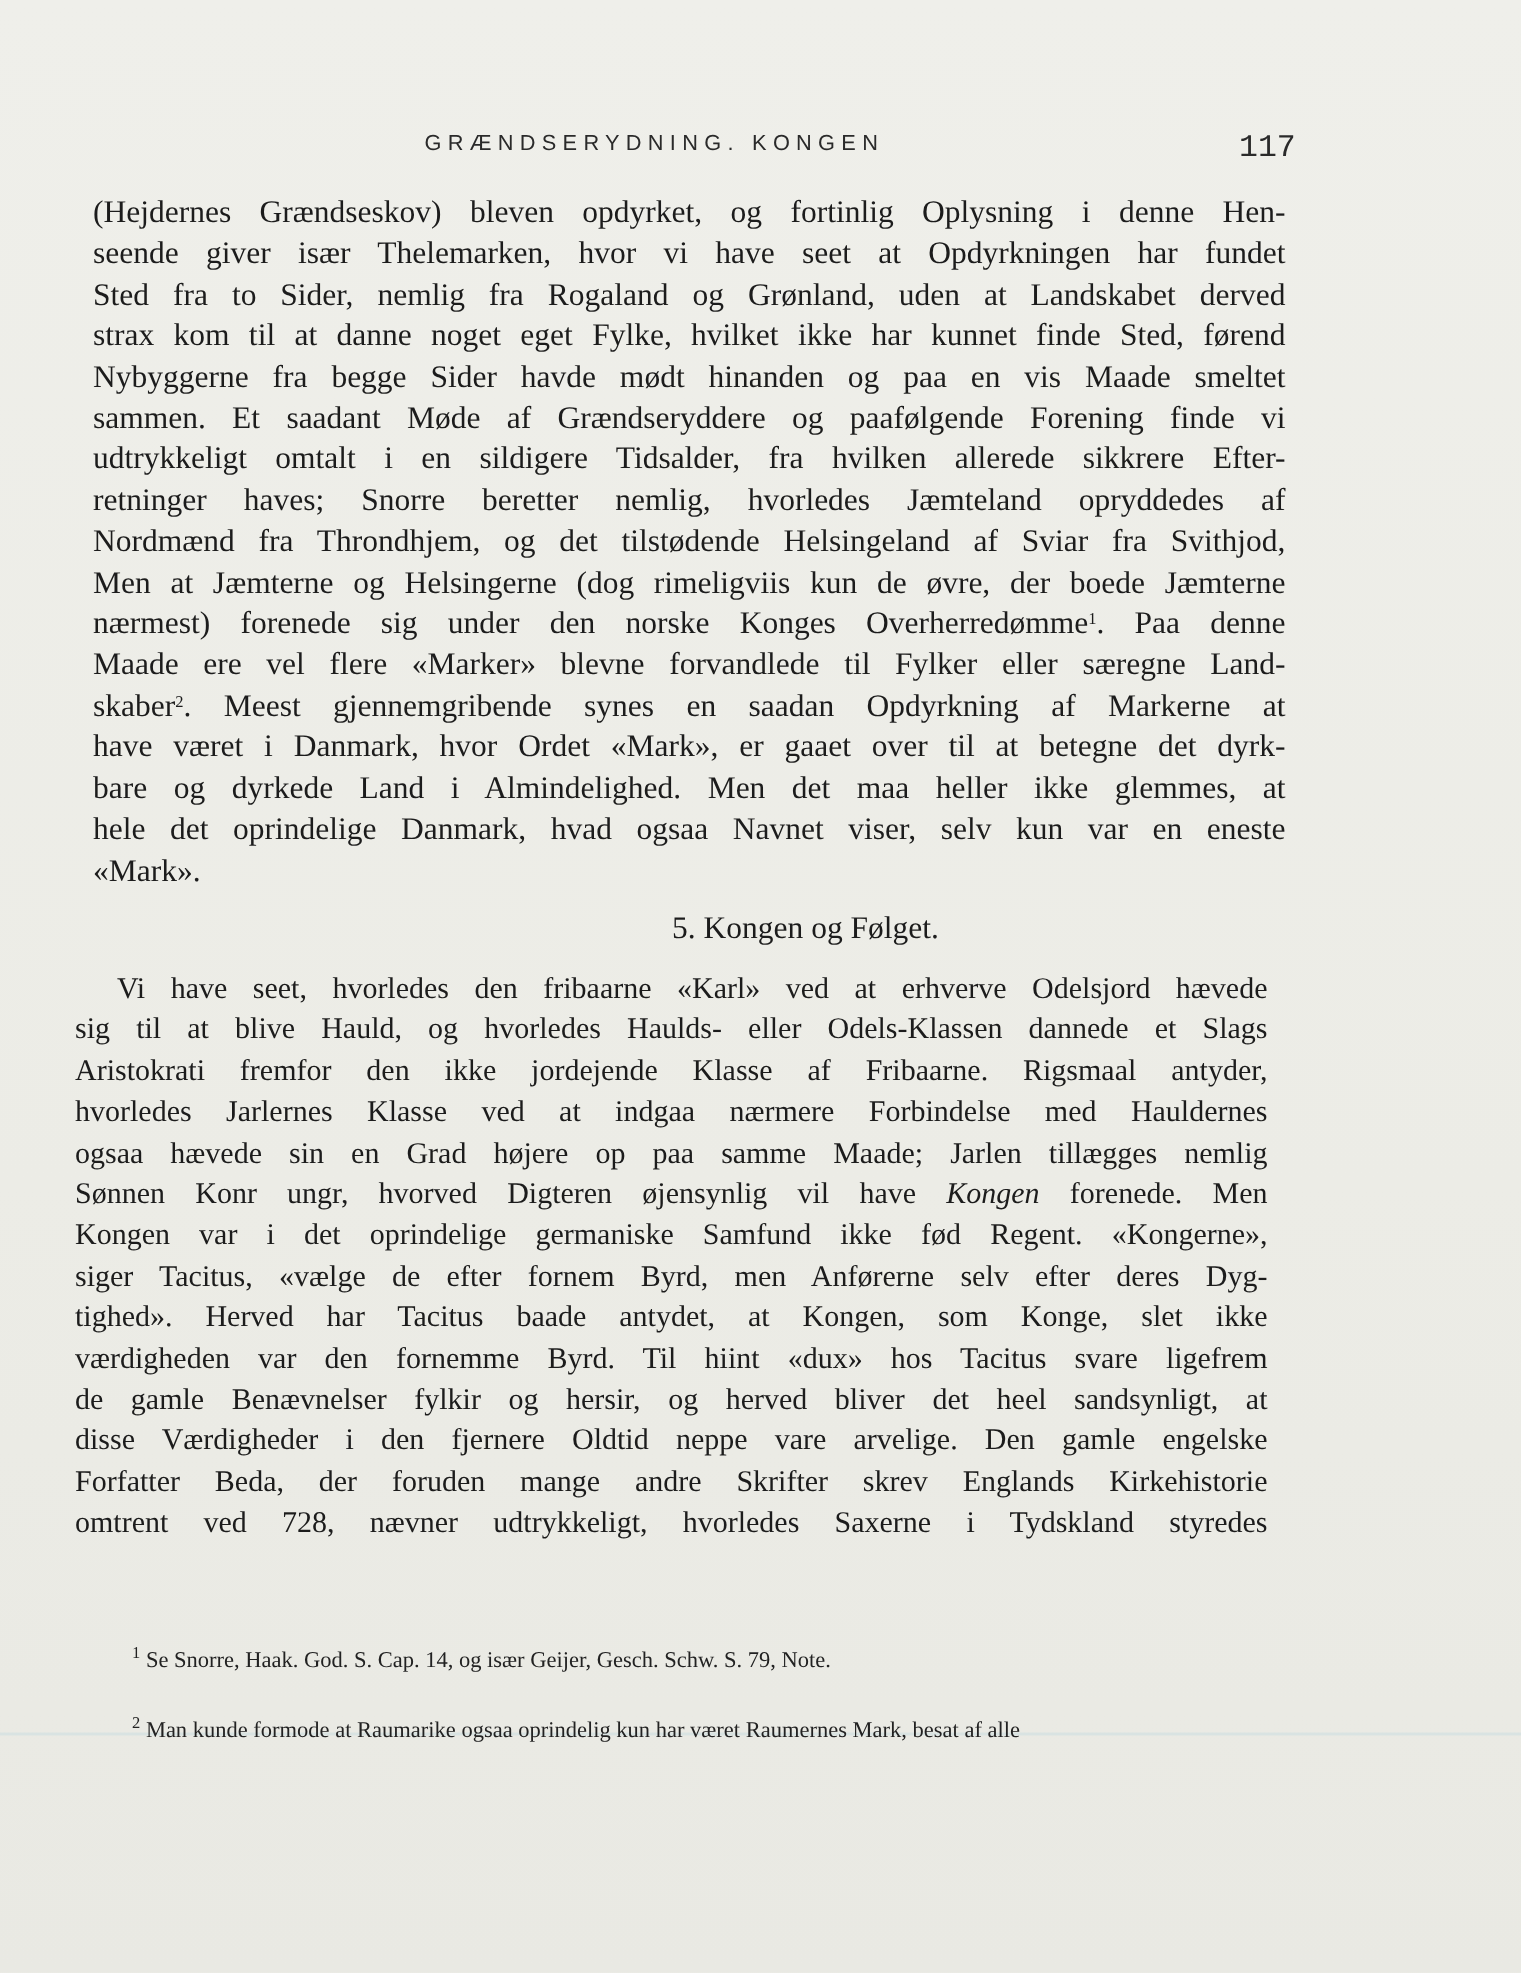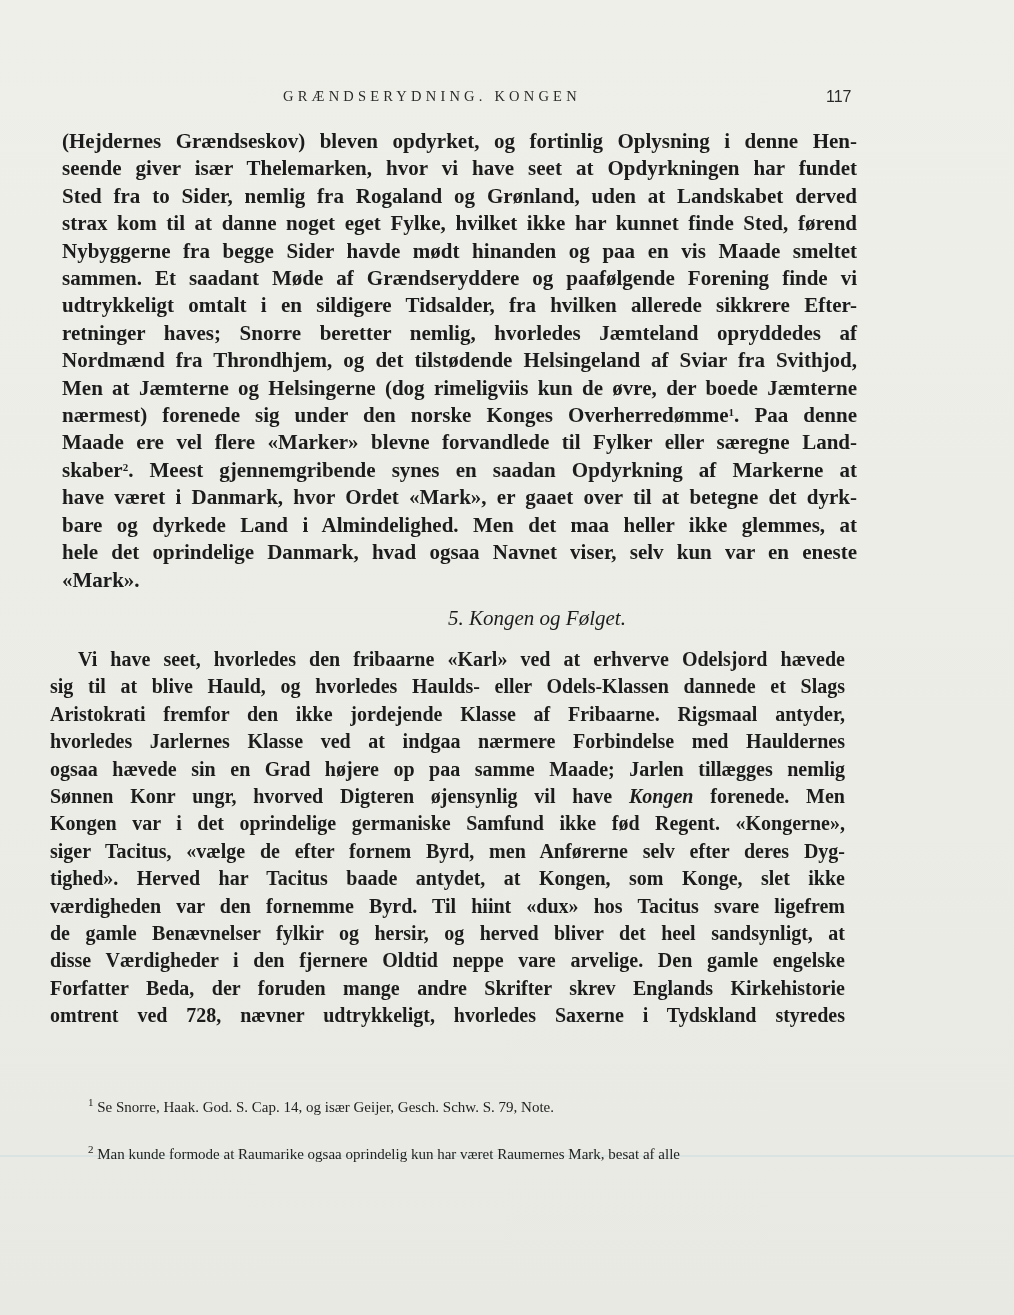--- a/index.html
+++ b/index.html
@@ -14,42 +14,42 @@
     .page {
       position: absolute; left: 0; top: 0; width: 1014px; height: 1315px;
       background: linear-gradient(180deg, #efefea 0%, #ececE6 60%, #e9e9e3 100%);
     }
     .fold-line {
       position: absolute; left: 0; top: 1155px; width: 1014px; height: 2px;
       background: #d9e3e2;
     }
     .running-head {
       position: absolute; top: 88px; left: 283px;
-      font-family: Liberation Serif, serif;
+      font-family: Liberation Sans, sans-serif;
       font-size: 14.5px; letter-spacing: 4.2px;
       color: #2a2a2a;
     }
     .page-number {
       position: absolute; top: 88px; left: 826px;
-      font-family: Liberation Sans, sans-serif;
-      font-size: 16px; color: #2a2a2a;
+      font-family: Liberation Mono, monospace;
+      font-size: 21px; color: #2a2a2a;
     }
     .body-text {
       position: absolute; left: 62px; top: 128px; width: 795px;
       font-family: "Liberation Serif", serif;
       font-size: 21px;
       line-height: 27.4px;
       text-align: justify;
     }
-    .line { display: block; white-space: nowrap; text-align-last: justify; text-align: justify; font-weight: bold; }
+    .line { display: block; white-space: nowrap; text-align-last: justify; text-align: justify; }
     .line.last { text-align-last: left; }
     .line.indent { text-indent: 28px; }
     .section-title {
       position: absolute; top: 606px; left: 0; width: 1014px; text-align: center;
-      font-family: "Liberation Serif", serif; font-style: italic; font-size: 21px;
+      font-family: "Liberation Serif", serif; font-size: 21px;
       padding-left: 60px; box-sizing: border-box;
     }
     .body-text-2 {
       position: absolute; left: 50px; top: 646px; width: 795px;
       font-family: "Liberation Serif", serif;
       font-size: 20px;
       line-height: 27.4px;
     }
     .footnotes {
       position: absolute; left: 62px; top: 1070px; width: 800px;

